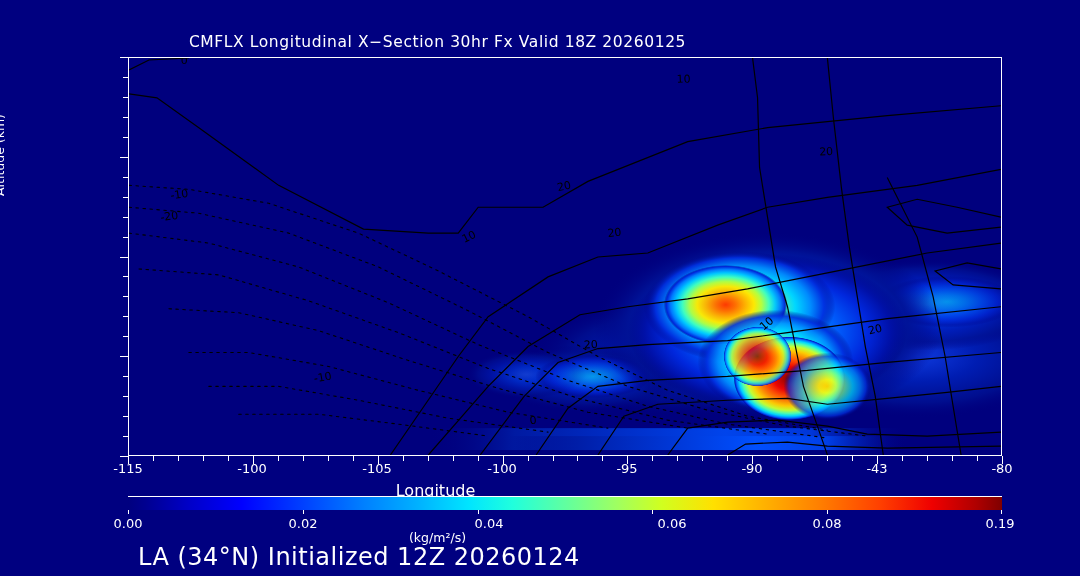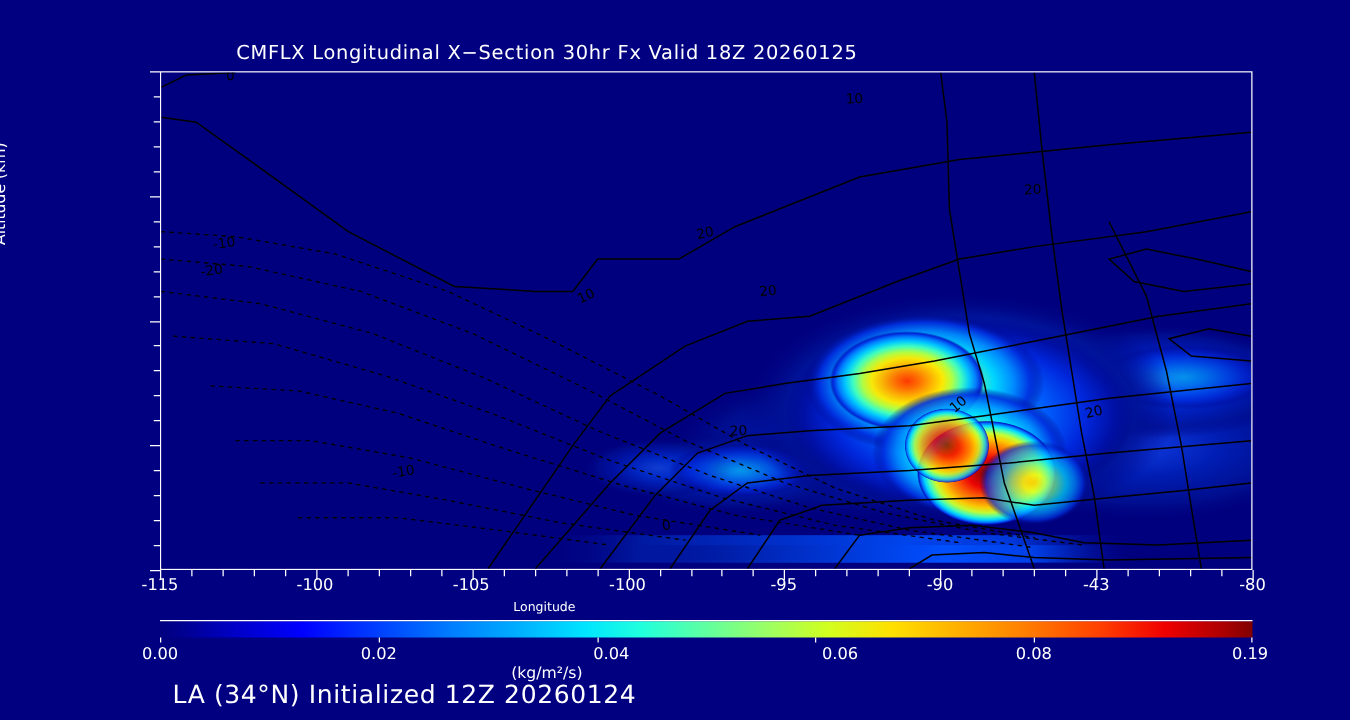--- a/index.html
+++ b/index.html
@@ -10,34 +10,34 @@
     overflow:hidden;position:relative;
   }
   #stage{position:absolute;left:0;top:0;width:875px;height:576px;}
   .txt{position:absolute;color:#ffffff;white-space:nowrap;}
 
   #title{
     left:0;right:0;top:33px;text-align:center;
     font-size:15.5px;letter-spacing:.6px;color:#ffffff;
   }
   #caption{
-    left:138px;top:543px;font-size:20px;letter-spacing:.5px;
+    left:138px;top:543px;font-size:24px;letter-spacing:.5px;
   }
   #plotbox{
     position:absolute;left:128px;top:57px;width:874px;height:399px;
     border:1.5px solid #ffffff;box-sizing:border-box;
     background:#00007e;overflow:hidden;
   }
   #plotsvg{position:absolute;left:0;top:0;width:100%;height:100%;display:block;}
   .xtick{position:absolute;top:461px;font-size:13px;color:#fff;text-align:right;transform:translateX(-50%);}
   .ylab{
     position:absolute;left:-8px;top:196px;font-size:12.5px;color:#fff;
     transform:rotate(-90deg);transform-origin:left top;white-space:nowrap;
   }
-  #xaxislabel{top:481px;left:0;right:4px;text-align:center;font-size:10px;}
+  #xaxislabel{top:481px;left:0;right:4px;text-align:center;font-size:16px;}
 
   #cbwrap{position:absolute;left:128px;top:496px;width:874px;height:14px;}
   #cbbar{position:absolute;left:0;top:0;width:100%;height:14px;
     border-top:1.5px solid #ffffff;box-sizing:border-box;
     background:linear-gradient(to right,
       #00007f 0%, #000090 2%, #0000c8 7%, #0000ff 13%,
       #0040ff 20%, #0080ff 27%, #00b0ff 33%, #00e5ff 39%,
       #20ffdd 44%, #60ffa0 50%, #a0ff60 56%, #d0ff20 61%,
       #ffe000 67%, #ffb000 73%, #ff8000 79%, #ff4000 86%,
       #ef0000 92%, #b00000 97%, #7f0000 100%);

